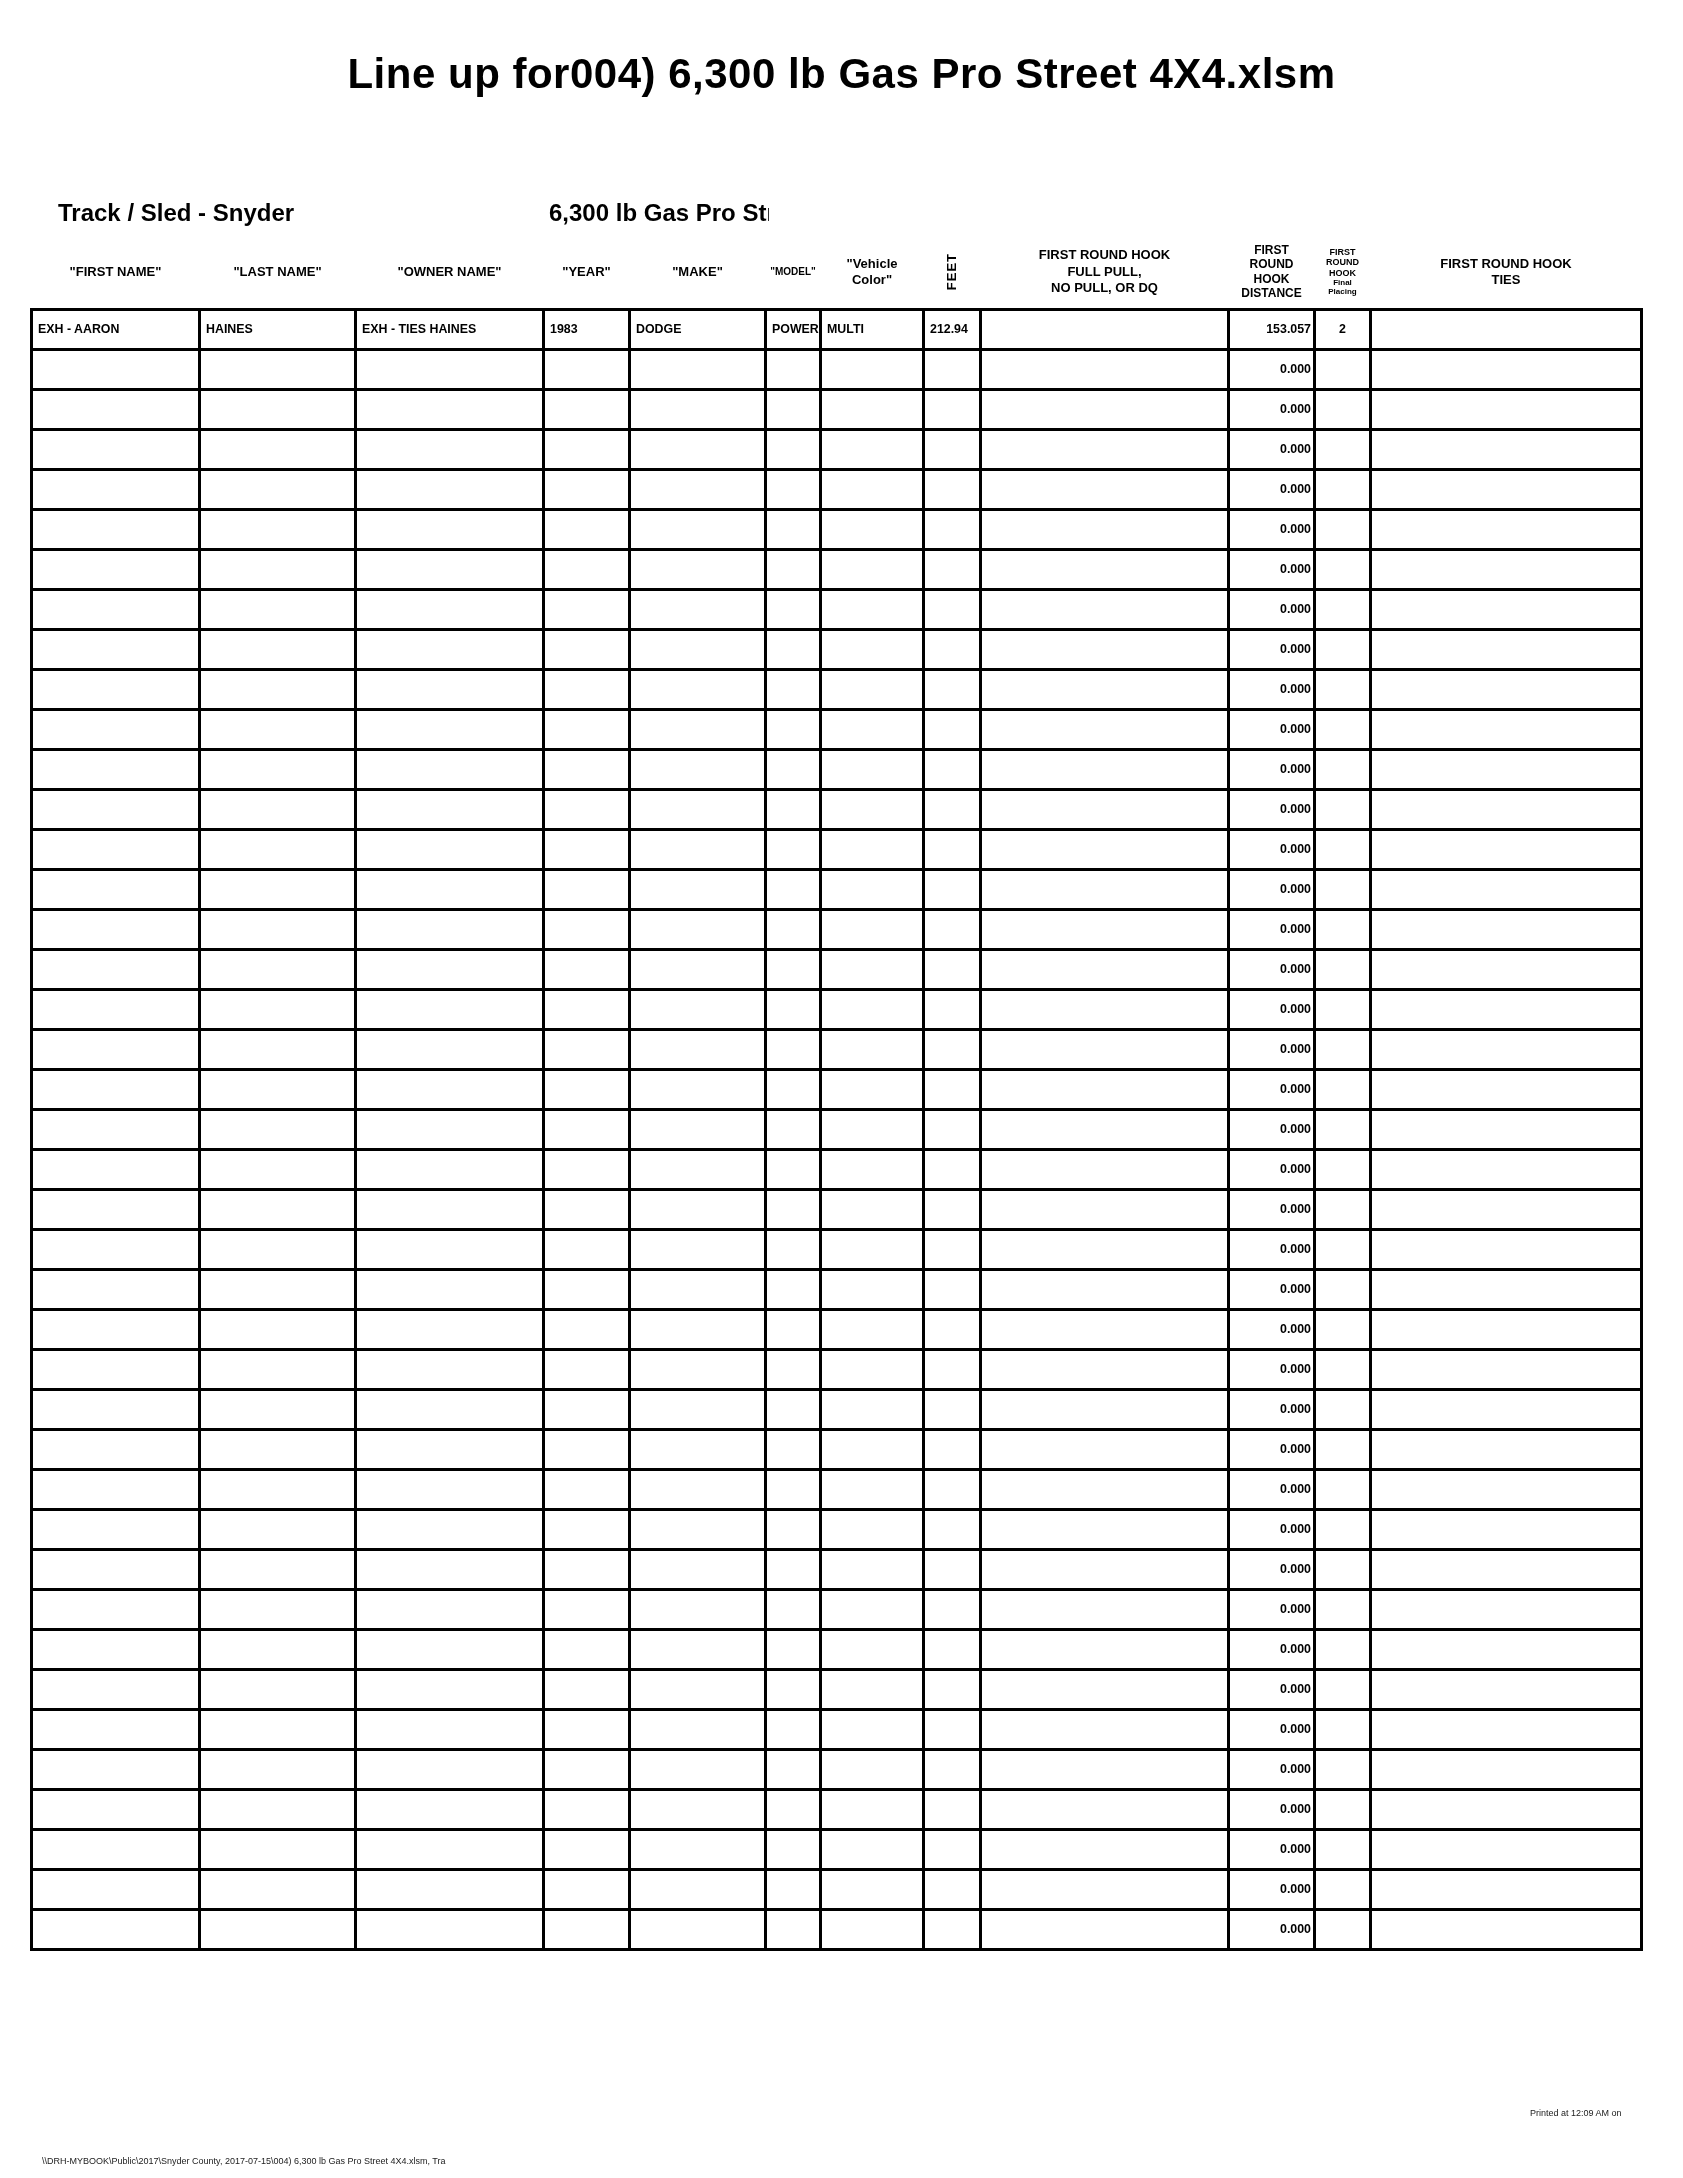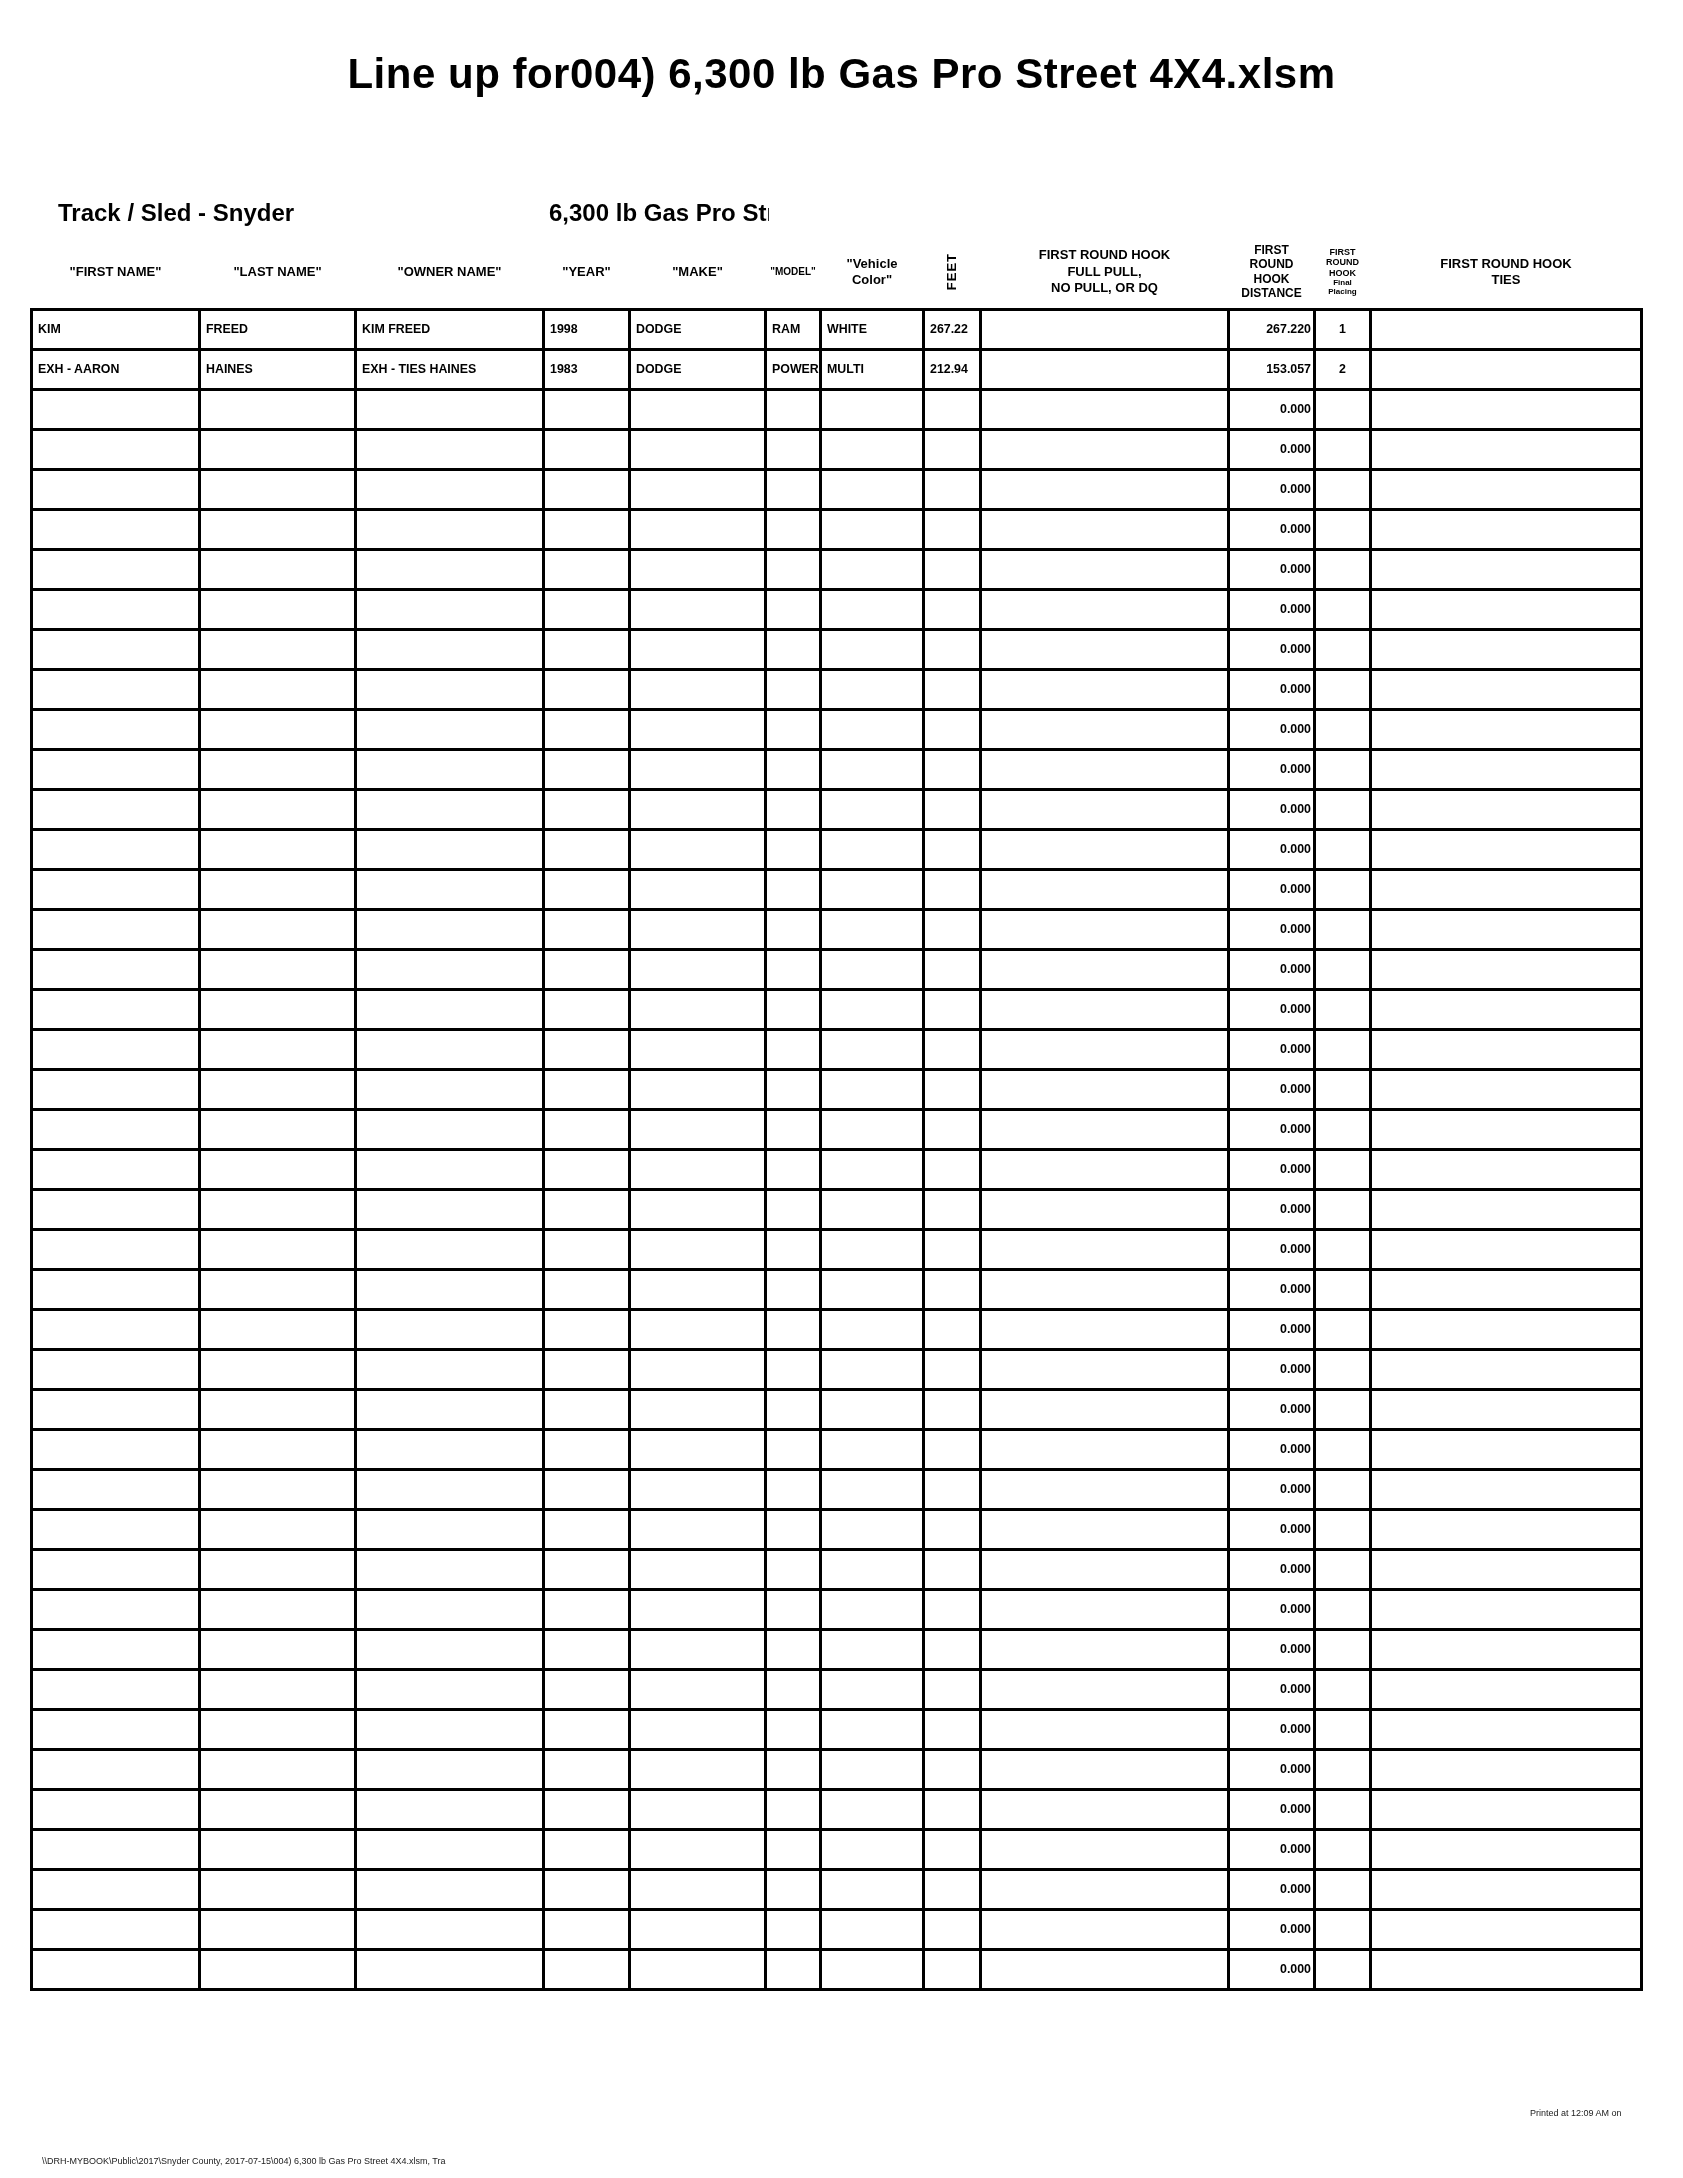--- a/index.html
+++ b/index.html
@@ -176,34 +176,20 @@
         <td class="h-ties">
           <div class="hlines">
             <div>FIRST ROUND HOOK</div>
             <div>TIES</div>
           </div>
         </td>
       </tr>
   </thead>
   <tbody>
       <tr>
-        <td class="c-first">KIM</td>
-        <td class="c-last">FREED</td>
-        <td class="c-owner">KIM FREED</td>
-        <td class="c-year">1998</td>
-        <td class="c-make">DODGE</td>
-        <td class="c-model">RAM</td>
-        <td class="c-color">WHITE</td>
-        <td class="c-feet">267.22</td>
-        <td class="c-result"></td>
-        <td class="c-distance">267.220</td>
-        <td class="c-placing">1</td>
-        <td class="c-ties"></td>
-      </tr>
-      <tr>
         <td class="c-first">EXH - AARON</td>
         <td class="c-last">HAINES</td>
         <td class="c-owner">EXH - TIES HAINES</td>
         <td class="c-year">1983</td>
         <td class="c-make">DODGE</td>
         <td class="c-model">POWER W</td>
         <td class="c-color">MULTI</td>
         <td class="c-feet">212.94</td>
         <td class="c-result"></td>
         <td class="c-distance">153.057</td>

